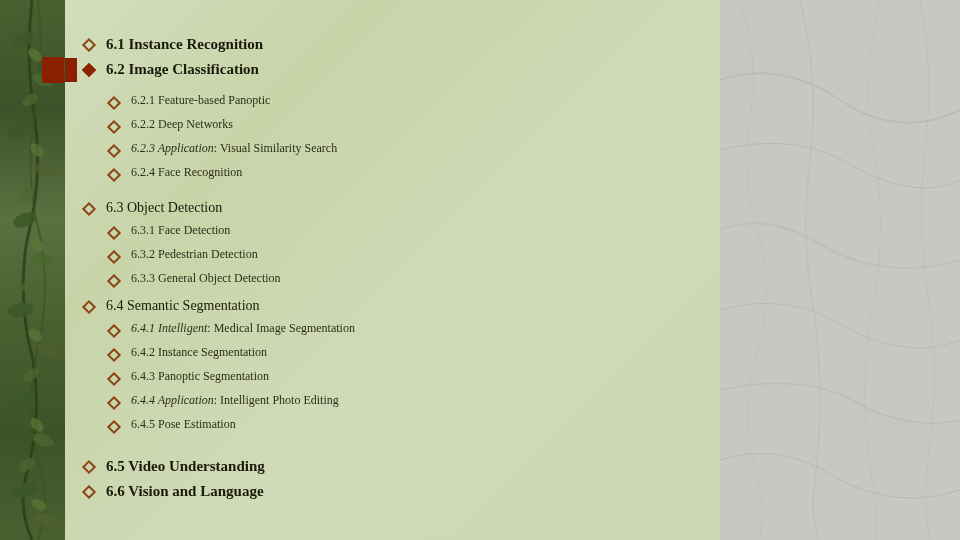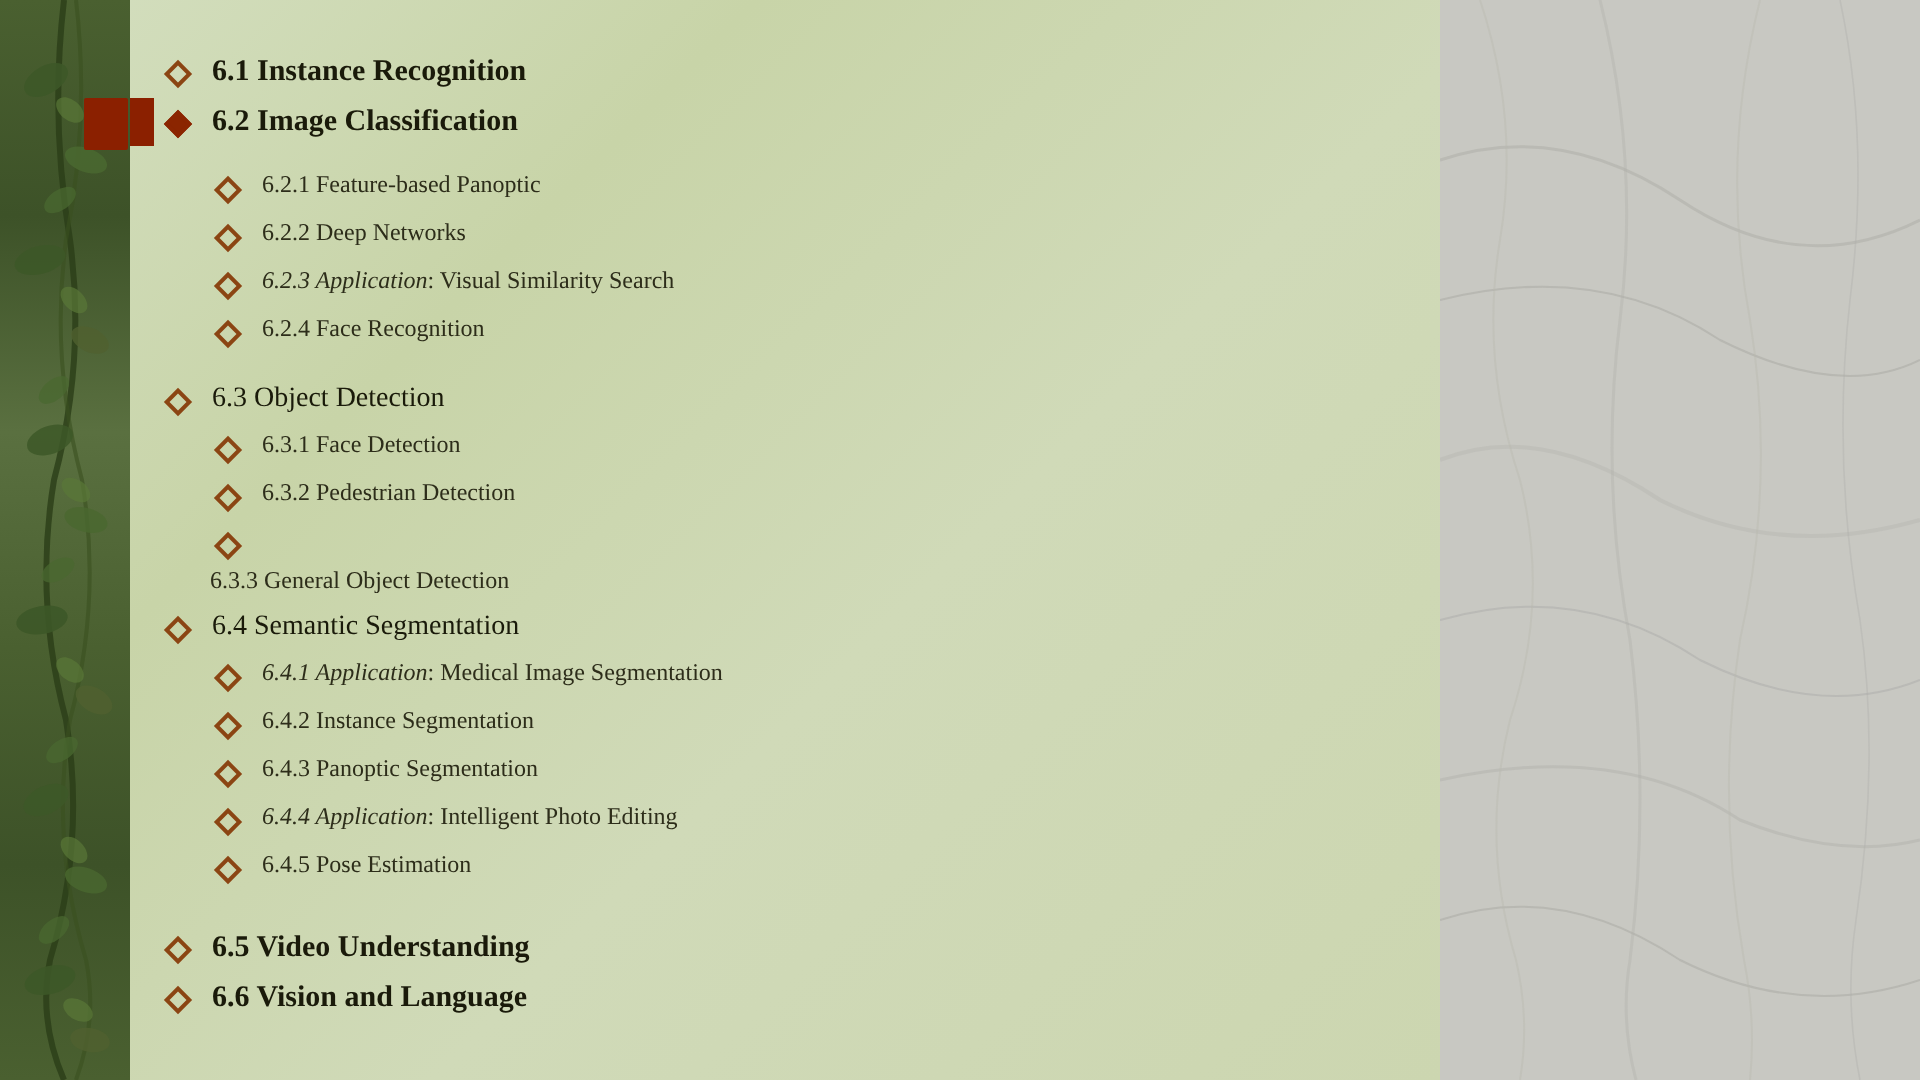--- a/index.html
+++ b/index.html
@@ -253,39 +253,39 @@
       <span class="item-text sub-1">6.3.1 Face Detection</span>
     </div>
 
     <div class="toc-item indent-1">
       <div class="bullet">
         <div class="bullet-diamond"></div>
       </div>
       <span class="item-text sub-1">6.3.2 Pedestrian Detection</span>
     </div>
 
-    <div class="toc-item indent-1" style="margin-bottom:6px;flex-direction:column;">
+    <div class="toc-item indent-1" style="margin-bottom:6px;">
       <div class="bullet">
         <div class="bullet-diamond"></div>
       </div>
       <span class="item-text sub-1">6.3.3 General Object Detection</span>
     </div>
 
     <div class="toc-item">
       <div class="bullet">
         <div class="bullet-diamond"></div>
       </div>
       <span class="item-text heading-2">6.4 Semantic Segmentation</span>
     </div>
 
     <div class="toc-item indent-1">
       <div class="bullet">
         <div class="bullet-diamond"></div>
       </div>
-      <span class="item-text sub-1"><em>6.4.1 Application</em>: Medical Image Segmentation</span>
+      <span class="item-text sub-1"><em>6.4.1 Intelligent</em>: Medical Image Segmentation</span>
     </div>
 
     <div class="toc-item indent-1">
       <div class="bullet">
         <div class="bullet-diamond"></div>
       </div>
       <span class="item-text sub-1">6.4.2 Instance Segmentation</span>
     </div>
 
     <div class="toc-item indent-1">

